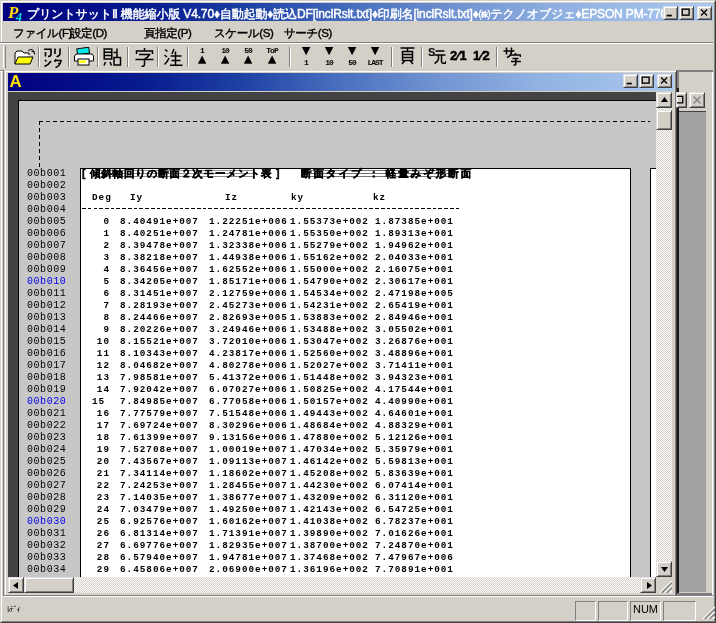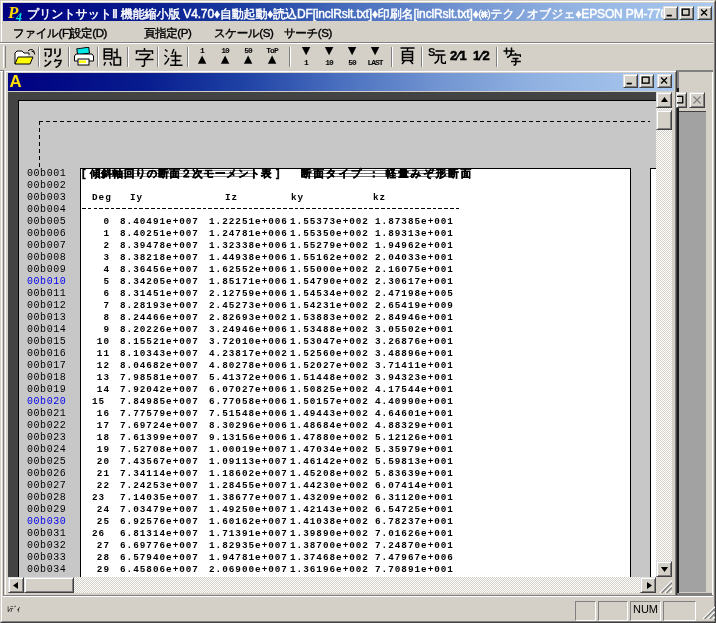--- a/index.html
+++ b/index.html
@@ -306,47 +306,47 @@
       <span style="left:120px">8.31451e+007</span>
       <span style="left:209px">2.12759e+006</span>
       <span style="left:290px">1.54534e+002</span>
       <span style="left:375px">2.47198e+005</span>
     </div>
 <div class="tr" style="top:300.2px">
       <span style="left:92px;width:18px;text-align:right">7</span>
       <span style="left:120px">8.28193e+007</span>
       <span style="left:209px">2.45273e+006</span>
       <span style="left:290px">1.54231e+002</span>
-      <span style="left:375px">2.65419e+009</span>
+      <span style="left:375px">2.65419e+001</span>
     </div>
 <div class="tr" style="top:312.2px">
       <span style="left:92px;width:18px;text-align:right">8</span>
       <span style="left:120px">8.24466e+007</span>
-      <span style="left:209px">2.82693e+002</span>
+      <span style="left:209px">2.82693e+005</span>
       <span style="left:290px">1.53883e+002</span>
       <span style="left:375px">2.84946e+001</span>
     </div>
 <div class="tr" style="top:324.2px">
       <span style="left:92px;width:18px;text-align:right">9</span>
       <span style="left:120px">8.20226e+007</span>
       <span style="left:209px">3.24946e+006</span>
       <span style="left:290px">1.53488e+002</span>
       <span style="left:375px">3.05502e+001</span>
     </div>
 <div class="tr" style="top:336.2px">
       <span style="left:92px;width:18px;text-align:right">10</span>
       <span style="left:120px">8.15521e+007</span>
       <span style="left:209px">3.72010e+006</span>
       <span style="left:290px">1.53047e+002</span>
       <span style="left:375px">3.26876e+001</span>
     </div>
 <div class="tr" style="top:348.2px">
       <span style="left:92px;width:18px;text-align:right">11</span>
       <span style="left:120px">8.10343e+007</span>
-      <span style="left:209px">4.23817e+002</span>
+      <span style="left:209px">4.23817e+006</span>
       <span style="left:290px">1.52560e+002</span>
       <span style="left:375px">3.48896e+001</span>
     </div>
 <div class="tr" style="top:360.2px">
       <span style="left:92px;width:18px;text-align:right">12</span>
       <span style="left:120px">8.04682e+007</span>
       <span style="left:209px">4.80278e+006</span>
       <span style="left:290px">1.52027e+002</span>
       <span style="left:375px">3.71411e+001</span>
     </div>
@@ -414,42 +414,42 @@
       <span style="left:375px">5.83639e+001</span>
     </div>
 <div class="tr" style="top:480.2px">
       <span style="left:92px;width:18px;text-align:right">22</span>
       <span style="left:120px">7.24253e+007</span>
       <span style="left:209px">1.28455e+007</span>
       <span style="left:290px">1.44230e+002</span>
       <span style="left:375px">6.07414e+001</span>
     </div>
 <div class="tr" style="top:492.2px">
-      <span style="left:92px;width:18px;">23</span>
+      <span style="left:92px;width:18px;text-align:right">23</span>
       <span style="left:120px">7.14035e+007</span>
       <span style="left:209px">1.38677e+007</span>
       <span style="left:290px">1.43209e+002</span>
       <span style="left:375px">6.31120e+001</span>
     </div>
 <div class="tr" style="top:504.2px">
       <span style="left:92px;width:18px;text-align:right">24</span>
       <span style="left:120px">7.03479e+007</span>
       <span style="left:209px">1.49250e+007</span>
       <span style="left:290px">1.42143e+002</span>
       <span style="left:375px">6.54725e+001</span>
     </div>
 <div class="tr" style="top:516.2px">
       <span style="left:92px;width:18px;text-align:right">25</span>
       <span style="left:120px">6.92576e+007</span>
       <span style="left:209px">1.60162e+007</span>
       <span style="left:290px">1.41038e+002</span>
       <span style="left:375px">6.78237e+001</span>
     </div>
 <div class="tr" style="top:528.2px">
-      <span style="left:92px;width:18px;text-align:left">26</span>
+      <span style="left:92px;width:18px;text-align:right">26</span>
       <span style="left:120px">6.81314e+007</span>
       <span style="left:209px">1.71391e+007</span>
       <span style="left:290px">1.39890e+002</span>
       <span style="left:375px">7.01626e+001</span>
     </div>
 <div class="tr" style="top:540.2px">
       <span style="left:92px;width:18px;text-align:right">27</span>
       <span style="left:120px">6.69776e+007</span>
       <span style="left:209px">1.82935e+007</span>
       <span style="left:290px">1.38700e+002</span>

